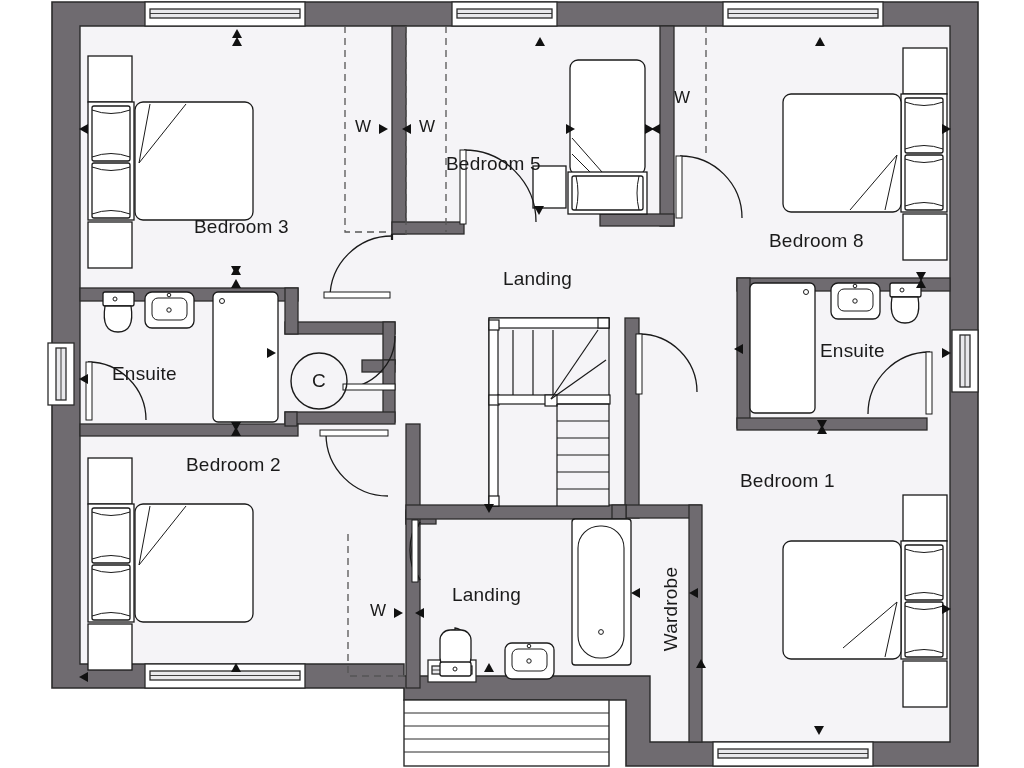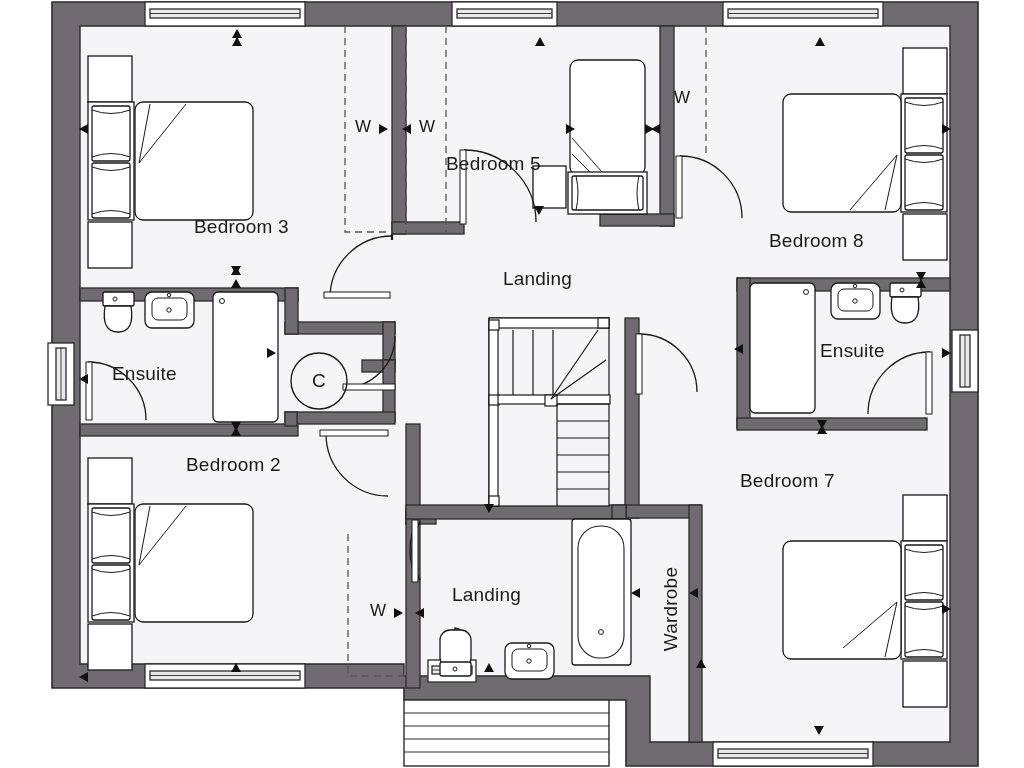--- a/index.html
+++ b/index.html
@@ -409,21 +409,21 @@
   </svg>
 
   <div class="lbl room-label" style="left:194px;top:216px;">Bedroom 3</div>
 
   <div class="lbl room-label" style="left:446px;top:117px;margin-top:36px;">Bedroom 5</div>
 
   <div class="lbl room-label" style="left:769px;top:230px;">Bedroom 8</div>
 
   <div class="lbl room-label" style="left:170px;top:454px;margin-left:16px;">Bedroom 2</div>
 
-  <div class="lbl room-label" style="left:740px;top:470px;">Bedroom 7</div>
+  <div class="lbl room-label" style="left:740px;top:470px;">Bedroom 1</div>
 
   <div class="lbl room-label" style="left:503px;top:268px;">Landing</div>
 
   <div class="lbl room-label" style="left:112px;top:363px;">Ensuite</div>
 
   <div class="lbl room-label" style="left:820px;top:340px;">Ensuite</div>
 
   <div class="lbl room-label" style="left:452px;top:584px;">Landing</div>
 
   <div class="lbl room-label vert" style="left:611px;top:598px;width:120px;text-align:center;transform:rotate(-90deg);">Wardrobe</div>

